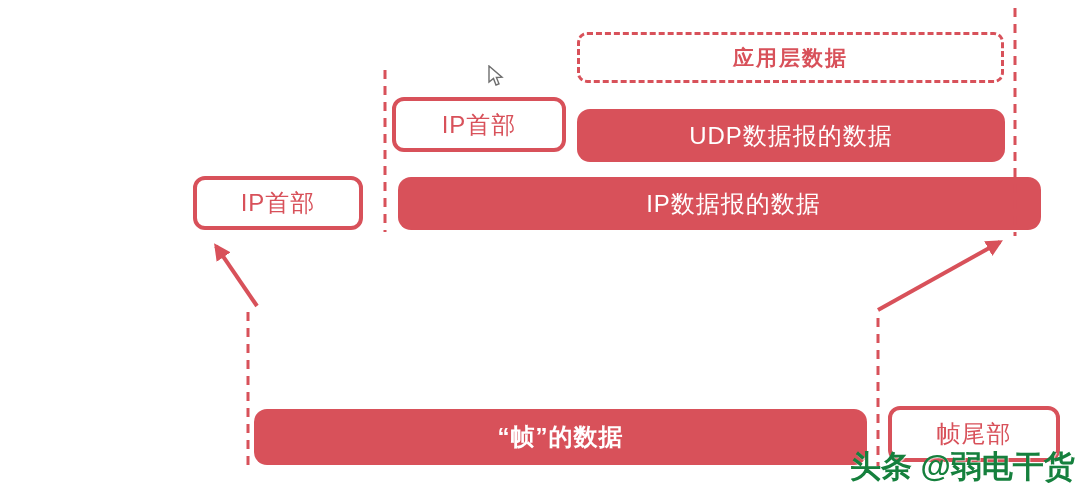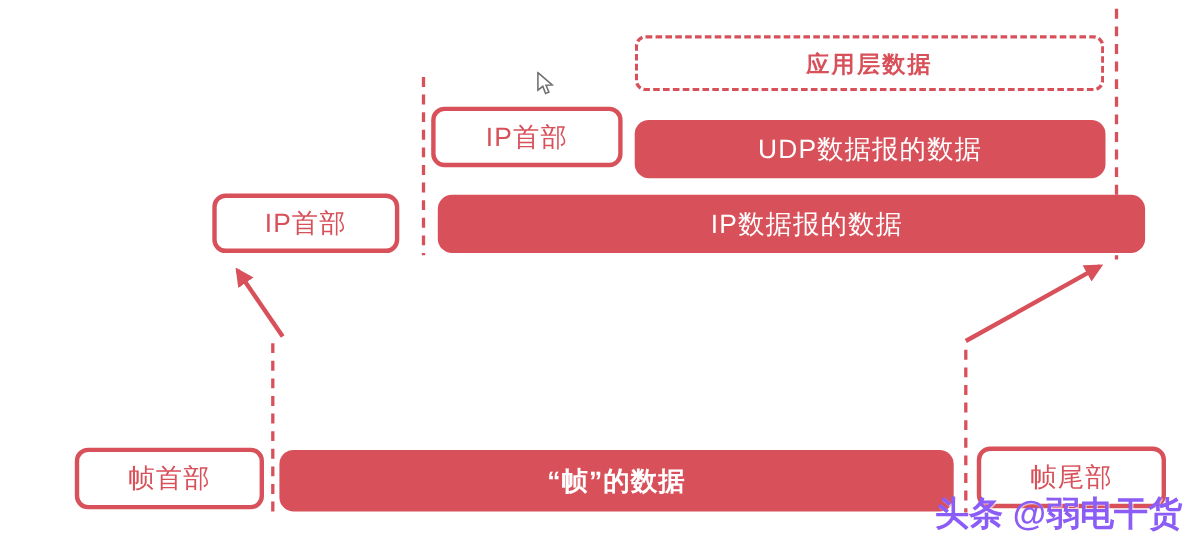--- a/index.html
+++ b/index.html
@@ -37,21 +37,21 @@
   #ip-data-box       {left:398px;top:177px;width:615px;height:53px;padding-left:28px;}
   #ip-datagram-box   {left:258px;top:312px;width:614px;height:57px;}
   #frame-header-box  {left:68px; top:407px;width:172px;height:56px;}
   #frame-data-box    {left:254px;top:409px;width:613px;height:56px;font-weight:bold;}
   #frame-trailer-box {left:888px;top:406px;width:172px;height:56px;}
 
   .overlay-svg{position:absolute;left:0;top:0;width:1080px;height:492px;pointer-events:none;}
 
   .watermark{
     position:absolute;left:850px;top:446px;width:230px;
-    font-size:31px;font-weight:800;color:#8b5cf6;white-space:nowrap;
+    font-size:31px;font-weight:800;color:#15803d;white-space:nowrap;
     letter-spacing:0px;z-index:5;
     text-shadow:1px 1px 0 rgba(255,255,255,.6);
   }
   .faint-url{
     position:absolute;left:854px;top:465px;width:226px;
     font-size:16px;color:#c79f9f;opacity:.4;white-space:nowrap;
     letter-spacing:1px;z-index:4;
   }
   .cursor{position:absolute;left:488px;top:65px;z-index:6;}
 </style>
@@ -72,23 +72,20 @@
   </div>
 
   <div id="ip-header-box" class="outline-box">
     <span>IP首部</span>
   </div>
   <div id="ip-data-box" class="solid-box">
     <span>IP数据报的数据</span>
   </div>
 
 
-  <div id="frame-header-box" class="outline-box">
-    <span>帧首部</span>
-  </div>
   <div id="frame-data-box" class="solid-box">
     <span>“帧”的数据</span>
   </div>
   <div id="frame-trailer-box" class="outline-box">
     <span>帧尾部</span>
   </div>
 
   <svg class="overlay-svg" viewBox="0 0 1080 492">
     <defs>
       <marker id="ah" viewBox="0 0 10 10" refX="8" refY="5" markerWidth="4.2" markerHeight="4.2" orient="auto-start-reverse">

